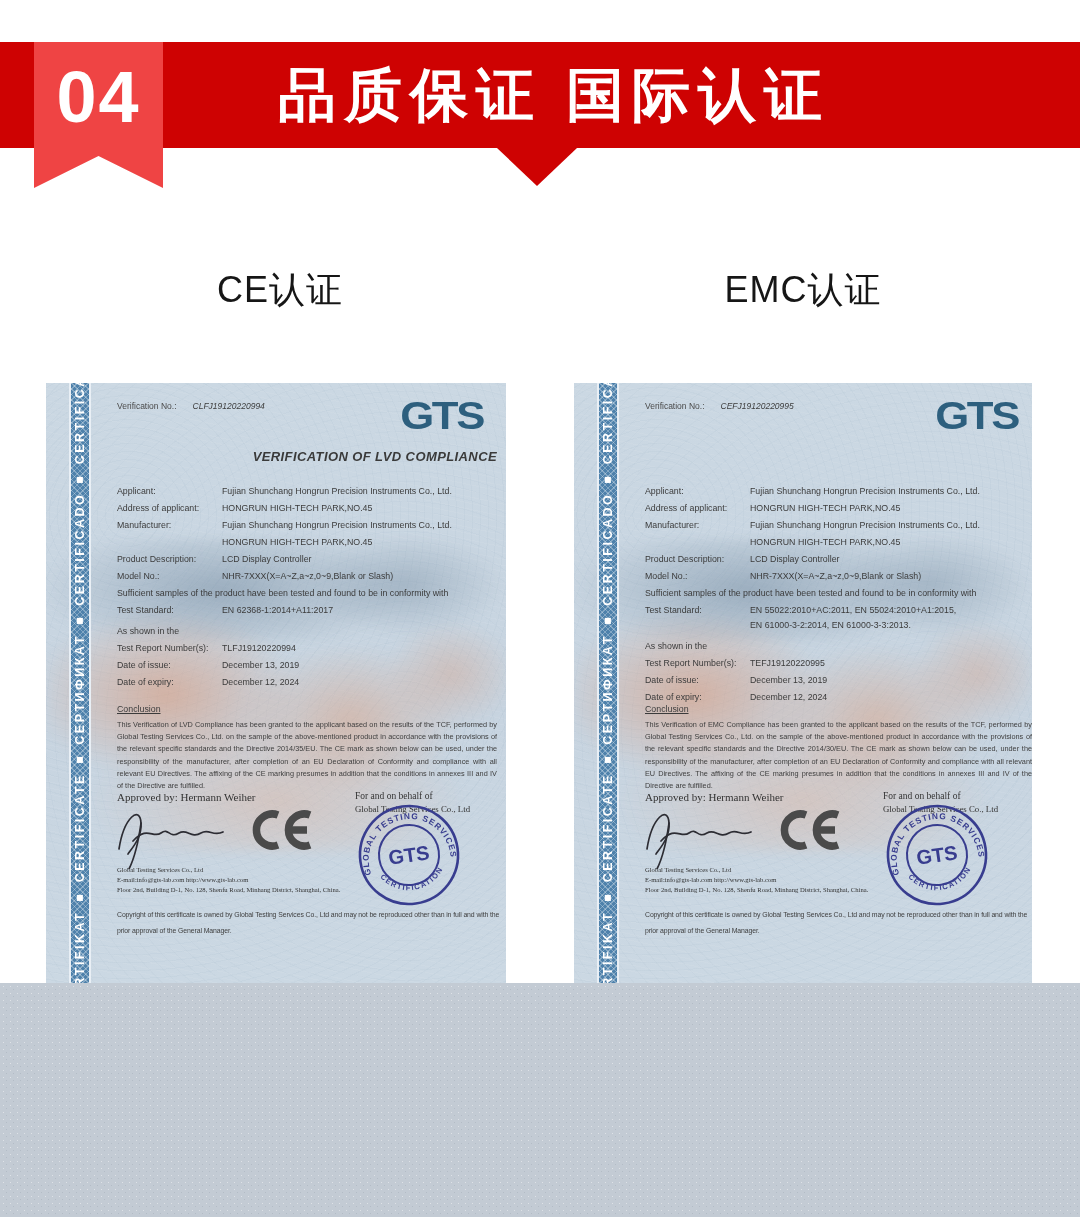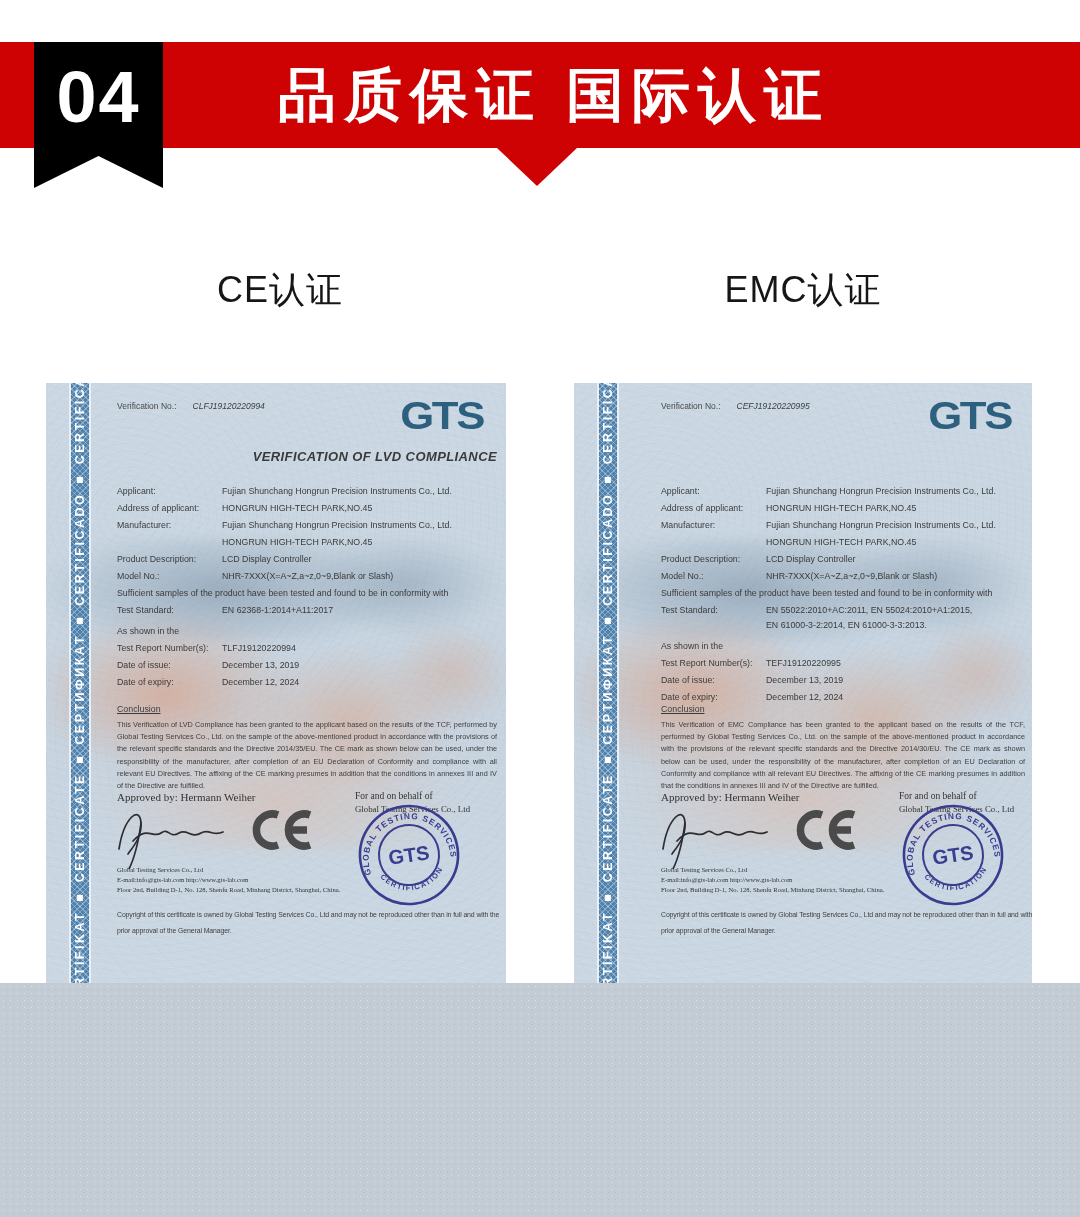--- a/index.html
+++ b/index.html
@@ -7,21 +7,21 @@
   body { font-family:"Liberation Sans", sans-serif; }
   .page { position:relative; width:1080px; height:1217px; background:#ffffff; overflow:hidden; }
 
   
   .banner { position:absolute; left:0; top:42px; width:1080px; height:106px; background:#CE0202; }
   .banner-title { position:absolute; left:0; top:0; width:100%; height:106px; line-height:106px;
     text-align:center; color:#ffffff; font-size:58px; font-weight:800; letter-spacing:8px;
     padding-left:28px; white-space:nowrap; }
   .banner-notch { position:absolute; left:497px; top:148px; width:0; height:0;
     border-left:40px solid transparent; border-right:40px solid transparent; border-top:38px solid #CE0202; }
-  .ribbon { position:absolute; left:34px; top:42px; width:129px; height:146px; background:#000000;
+  .ribbon { position:absolute; left:34px; top:42px; width:129px; height:146px; background:#ef4444;
     clip-path:polygon(0 0,100% 0,100% 100%,50% 78%,0 100%); z-index:3; text-align:center; }
   .ribbon-num { display:block; margin-top:14px; color:#ffffff; font-size:72px; font-weight:800; letter-spacing:2px; }
 
   
   .cert-label { position:absolute; top:266px; height:46px; text-align:center; font-size:36px;
     font-weight:500; color:#161616; letter-spacing:1px; }
   .cert-label.left  { left:50px;  width:460px; }
   .cert-label.right { left:574px; width:458px; }
 
   
@@ -49,21 +49,21 @@
   .strip { position:absolute; left:23px; top:0; bottom:0; width:22px; background-color:#4E81AB;
     border-left:2px solid #E9EFF5; border-right:2px solid #E9EFF5; overflow:hidden;
     background-image:
       repeating-linear-gradient(45deg, rgba(255,255,255,.30) 0 1px, transparent 1px 4px),
       repeating-linear-gradient(-45deg, rgba(255,255,255,.30) 0 1px, transparent 1px 4px); }
   .strip-text { position:absolute; left:2px; bottom:-26px; writing-mode:vertical-rl;
     transform:rotate(180deg); white-space:nowrap; color:#ffffff; font-size:12.5px; font-weight:700;
     letter-spacing:2.5px; }
 
   .content { position:absolute; left:71px; right:9px; top:0; bottom:0; color:#3b3b3b; }
-  .cert.right .content { right:7px;margin-left:16px; }
+  .cert.right .content { right:0; }
 
   .verif { position:absolute; left:0; top:18px; font-size:8.5px; color:#4a4a4a; }
   .verif .vval { margin-left:16px; color:#3d3d3d;font-style:italic; }
   .gts-logo { position:absolute; right:14px; top:12px; font-size:38px; font-weight:800;
     color:#2D5F7E; letter-spacing:-2px; transform:scale(1.15,1.0); transform-origin:right top; }
   .doc-title { position:absolute; left:0; right:0; top:66px; text-align:right; font-size:13px;
     font-weight:700; font-style:italic; letter-spacing:.4px; color:#3a3a3a; }
 
   .body { position:absolute; left:0; right:0; top:103px; font-size:8.8px; line-height:11px; }
   .frow { display:flex; margin-bottom:6px; }

